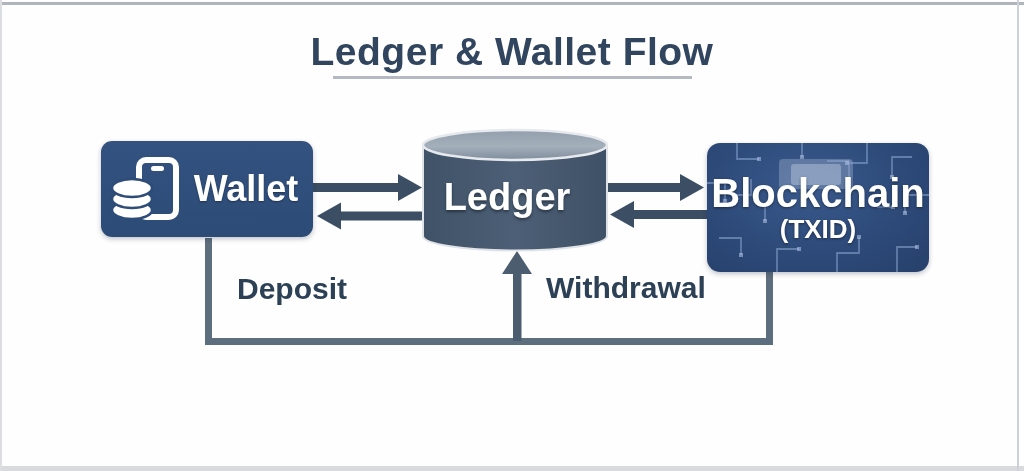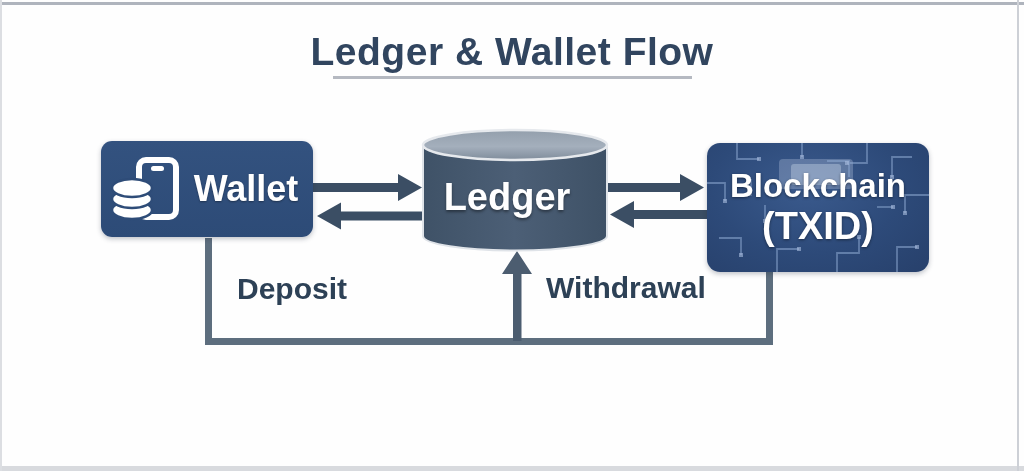--- a/index.html
+++ b/index.html
@@ -38,22 +38,22 @@
   .node.wallet .label{font-size:36px;text-shadow:0 1px 2px rgba(0,0,0,.35);}
   .wallet-icon{width:70px;height:64px;margin-left:-6px;}
 
   .node.blockchain{
     left:707px;top:143px;width:222px;height:129px;
     background:radial-gradient(ellipse at 45% 35%, #3a5a8d 0%, #2d4a79 55%, #27406b 100%);
     border-radius:13px;
   }
   .circuit{position:absolute;left:0;top:0;width:100%;height:100%;border-radius:13px;}
   .bc-text{position:relative;text-align:center;line-height:1.12;text-shadow:0 1px 3px rgba(0,0,0,.45);}
-  .bc-line1{font-size:33px;}
-  .bc-line2{font-size:38px;}
+  .bc-line1{font-size:40px;}
+  .bc-line2{font-size:26px;}
 
   .ledger-label{
     position:absolute;left:423px;top:176px;width:168px;text-align:center;
     font-size:38px;font-weight:bold;color:#ffffff;
     text-shadow:0 2px 3px rgba(0,0,0,.4);
   }
 
   .flow-label{
     position:absolute;font-size:30px;font-weight:bold;color:#2d4156;
   }

